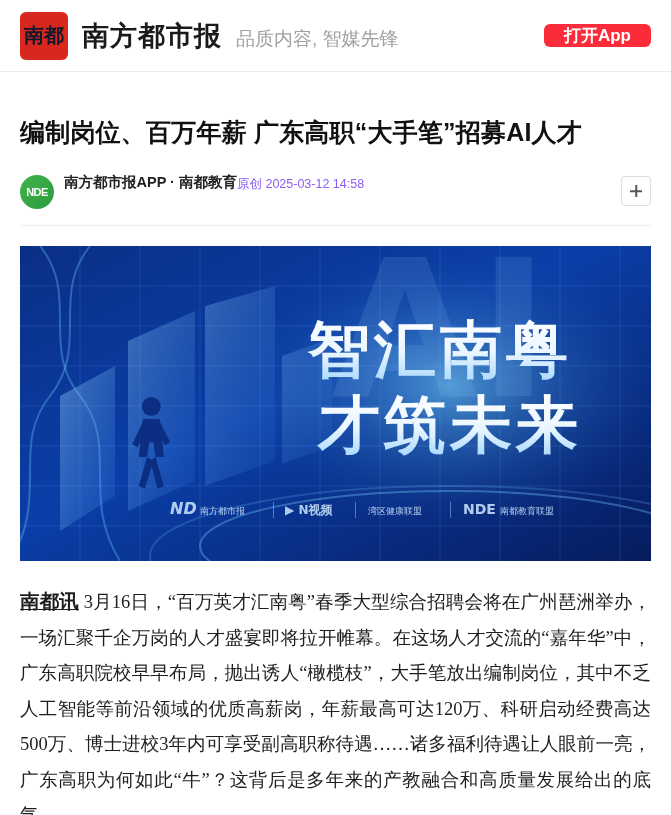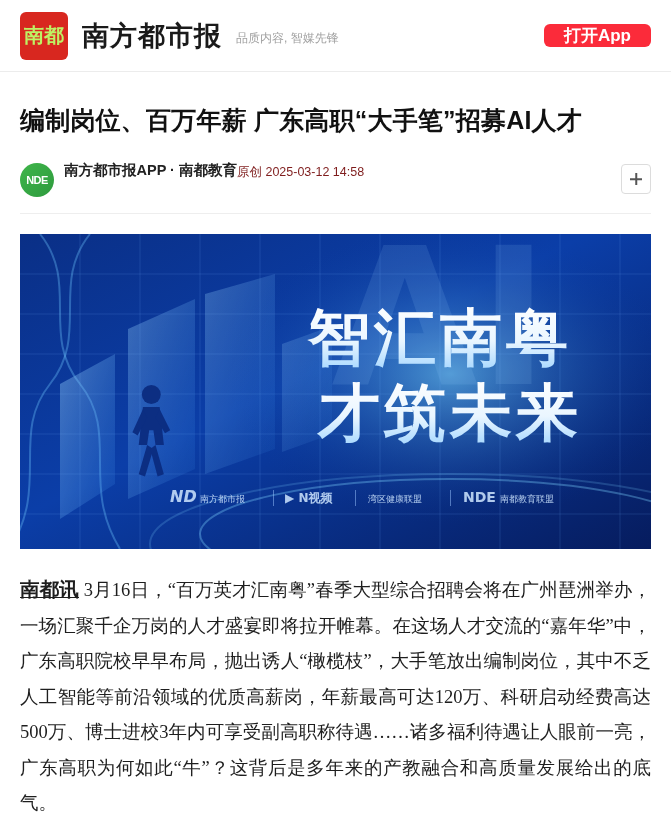--- a/index.html
+++ b/index.html
@@ -28,38 +28,38 @@
   .logo-box {
     width: 48px; height: 48px;
     background: #d8271f;
     border-radius: 6px;
     display: flex;
     align-items: center;
     justify-content: center;
     flex-shrink: 0;
   }
   .logo-box .logo-text {
-    color: #bef264;
+    color: #0f172a;
     font-size: 20px;
     font-weight: bold;
     line-height: 1.05;
     text-align: center;
     letter-spacing: 0px;
     font-family: Liberation Sans, sans-serif;
   }
   .brand-name {
     font-size: 27px;
     font-weight: bold;
     color: #1a1a1a;
     margin-left: 14px;
     letter-spacing: 1px;
     white-space: nowrap;
   }
   .brand-slogan {
-    font-size: 12px;
+    font-size: 19px;
     color: #a0a0a0;
     margin-left: 14px;
     white-space: nowrap;
     padding-top: 6px;
   }
   .open-app-btn {
     margin-left: auto;
     background: #fb2b3a;
     color: #fff;
     font-size: 17px;
@@ -74,21 +74,21 @@
   
   .article {
     padding: 22px 20px 0 20px;
   }
   .headline {
     font-size: 25px;
     font-weight: bold;
     color: #111;
     line-height: 1.45;
     letter-spacing: 0.2px;
-    margin: 8px 0 22px 0;
+    margin: 20px 0 22px 0;
   }
 
   .meta-row {
     display: flex;
     align-items: flex-start;
     padding-bottom: 16px;
     border-bottom: 1px solid #eee;
   }
   .avatar {
     width: 34px; height: 34px;
@@ -112,21 +112,21 @@
     justify-content: center;
   }
   .meta-source {
     font-size: 14.5px;
     color: #222;
     font-weight: bold;
     line-height: 1.5;
   }
   .meta-sub {
     font-size: 12.5px;
-    color: #7f1d1d;
+    color: #8b5cf6;
     line-height: 1.6;
     margin-top: 2px;
   }
   .follow-btn {
     margin-left: auto;
     width: 30px; height: 30px;
     border: 1px solid #dcdcdc;
     border-radius: 4px;
     background: #fff;
     position: relative;

